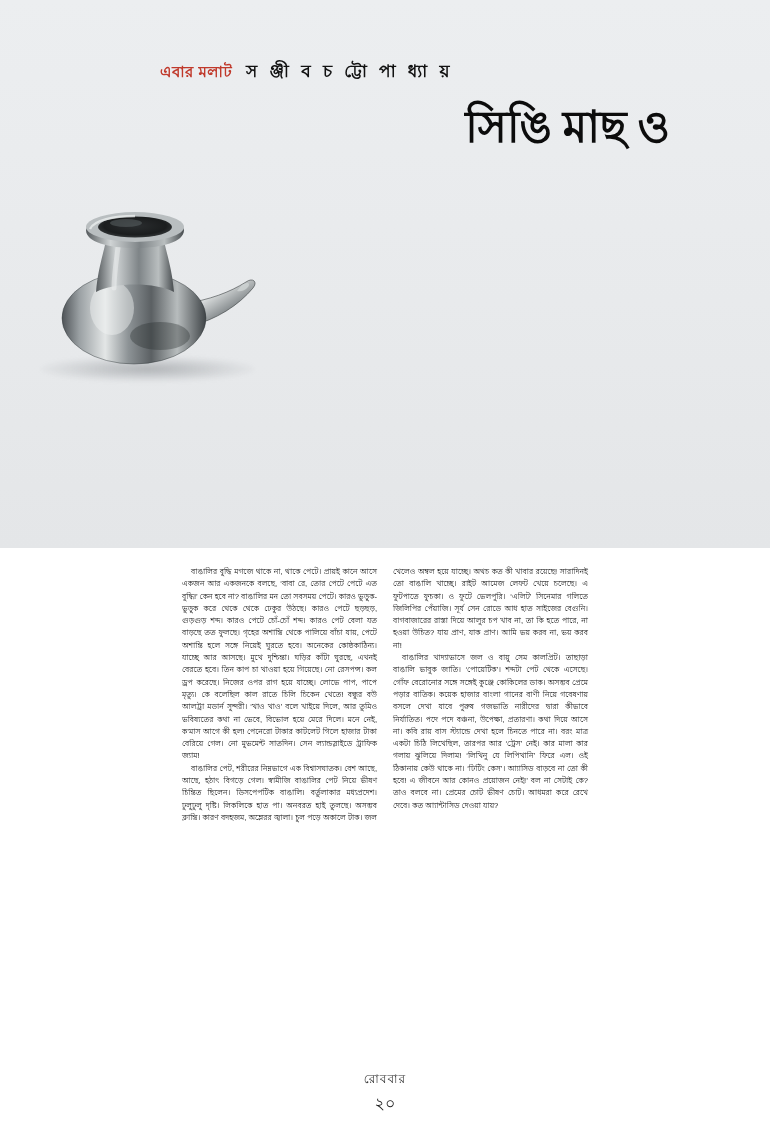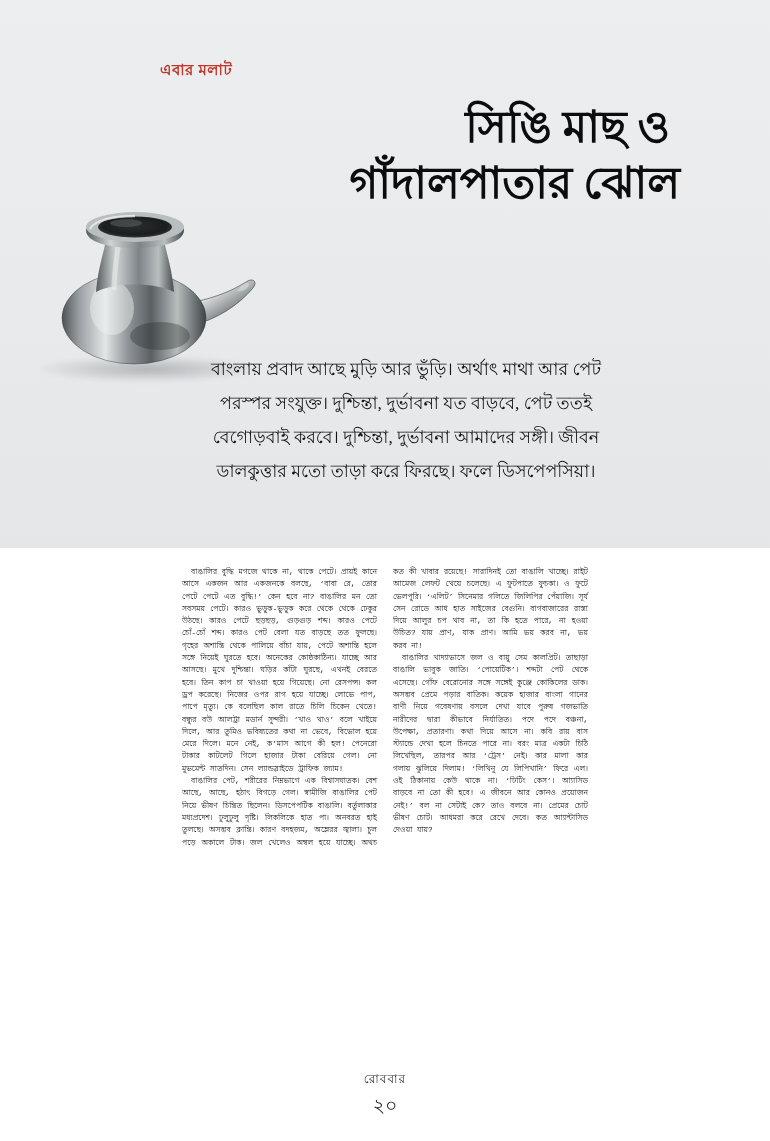--- a/index.html
+++ b/index.html
@@ -121,21 +121,21 @@
     position: absolute;
     left: 182px;
     top: 18px;
     width: 406px;
     column-count: 2;
     column-gap: 16px;
     text-align: justify;
     font-size: 7.6px;
     line-height: 1.62;
     color: #101010;
-    font-family: Liberation Mono, monospace;
+    font-family: Liberation Sans, sans-serif;
   }
   .columns p {
     margin: 0;
     text-indent: 9px;
   }
   .columns p:first-child { text-indent: 9px; }
 
   .folio {
     position: absolute;
     left: 0;
@@ -143,41 +143,41 @@
     width: 770px;
     text-align: center;
   }
   .folio-day {
     font-size: 12px;
     color: #333;
     letter-spacing: 1px;
     font-family: "Liberation Serif", serif;
   }
   .folio-num {
-    font-size: 19px;
+    font-size: 16px;
     color: #222;
     margin-top: 1px;
     font-family: "Liberation Serif", serif;
   }
 </style>
 </head>
 <body>
 
 <div class="page">
 
   <div class="hero">
     <div class="hero-inner">
 
       <div class="kicker-row">
         <span class="kicker-label">এবার মলাট</span>
+        <span class="author-name">স ঞ্জী ব  চ ট্টো পা ধ্যা য়</span>
       </div>
 
       <div class="headline">
         <span class="line1">সিঙি মাছ ও</span>
-        <span class="line2">গাঁদালপাতার ঝোল</span>
       </div>
 
       <div class="kettle-shadow"></div>
       <div class="kettle">
         <svg width="250" height="190" viewBox="0 0 250 190" xmlns="http://www.w3.org/2000/svg">
           <defs>
             <linearGradient id="bodyG" x1="0" y1="0" x2="1" y2="0">
               <stop offset="0%" stop-color="#4e5357"></stop>
               <stop offset="12%" stop-color="#9aa0a3"></stop>
               <stop offset="30%" stop-color="#e3e6e6"></stop>
@@ -218,21 +218,20 @@
           <path d="M84 52 C82 66 80 80 80 92" stroke="#f0f2f2" stroke-width="5" opacity="0.5" fill="none" stroke-linecap="round"></path>
 
           <path d="M52 34 C52 20 150 20 150 34 C150 46 128 52 101 52 C74 52 52 46 52 34 Z" fill="url(#neckG)"></path>
           <ellipse cx="101" cy="31" rx="49" ry="15" fill="#b9bec0"></ellipse>
           <ellipse cx="101" cy="31" rx="37" ry="10.5" fill="url(#mouthG)"></ellipse>
           <ellipse cx="92" cy="27" rx="16" ry="4" fill="#60676a" opacity="0.5"></ellipse>
           <path d="M56 33 C60 24 80 20 101 20" stroke="#eef0f0" stroke-width="2.4" fill="none" opacity="0.75"></path>
         </svg>
       </div>
 
-      <div class="standfirst">বাংলায় প্রবাদ আছে মুড়ি আর ভুঁড়ি। অর্থাৎ মাথা আর পেট পরস্পর সংযুক্ত। দুশ্চিন্তা, দুর্ভাবনা যত বাড়বে, পেট ততই বেগোড়বাই করবে। দুশ্চিন্তা, দুর্ভাবনা আমাদের সঙ্গী। জীবন ডালকুত্তার মতো তাড়া করে ফিরছে। ফলে ডিসপেপসিয়া।</div>
     </div>
   </div>
 
   <div class="body-area">
     <div class="columns">
       <p>বাঙালির বুদ্ধি মগজে থাকে না, থাকে পেটে। প্রায়ই কানে আসে একজন আর একজনকে বলছে, ‘বাবা রে, তোর পেটে পেটে এত বুদ্ধি!’ কেন হবে না? বাঙালির মন তো সবসময় পেটে। কারও ভুড়ুক-ভুড়ুক করে থেকে থেকে ঢেকুর উঠছে। কারও পেটে ছড়ছড়, গুড়গুড় শব্দ। কারও পেটে চোঁ-চোঁ শব্দ। কারও পেট বেলা যত বাড়ছে তত ফুলছে। গৃহের অশান্তি থেকে পালিয়ে বাঁচা যায়, পেটে অশান্তি হলে সঙ্গে নিয়েই ঘুরতে হবে। অনেকের কোষ্ঠকাঠিন্য। যাচ্ছে আর আসছে। মুখে দুশ্চিন্তা। ঘড়ির কাঁটা ঘুরছে, এখনই বেরতে হবে। তিন কাপ চা খাওয়া হয়ে গিয়েছে। নো রেসপন্স। কল ড্রপ করেছে। নিজের ওপর রাগ হয়ে যাচ্ছে। লোভে পাপ, পাপে মৃত্যু। কে বলেছিল কাল রাতে চিলি চিকেন খেতে! বন্ধুর বউ আলট্রা মডার্ন সুন্দরী। ‘খাও খাও’ বলে খাইয়ে দিলে, আর তুমিও ভবিষ্যতের কথা না ভেবে, বিভোল হয়ে মেরে দিলে। মনে নেই, ক’মাস আগে কী হল! পেনেরো টাকার কাটলেট গিলে হাজার টাকা বেরিয়ে গেল। নো মুভমেন্ট সাতদিন। সেন ল্যান্ডস্লাইডে ট্রাফিক জ্যাম!</p>
       <p>বাঙালির পেট, শরীরের নিম্নভাগে এক বিশ্বাসঘাতক। বেশ আছে, আছে, হঠাৎ বিগড়ে গেল। স্বামীজি বাঙালির পেট নিয়ে ভীষণ চিন্তিত ছিলেন। ডিসপেপটিক বাঙালি। বর্তুলাকার মধ্যপ্রদেশ। ঢুলুঢুলু দৃষ্টি। লিকলিকে হাত পা। অনবরত হাই তুলছে। অসম্ভব ক্লান্তি। কারণ বদহজম, অম্লেরর জ্বালা। চুল পড়ে অকালে টাক। জল খেলেও অম্বল হয়ে যাচ্ছে। অথচ কত কী খাবার রয়েছে! সারাদিনই তো বাঙালি খাচ্ছে। রাইট আমেজ লেফট খেয়ে চলেছে। এ ফুটপাতে ফুচকা। ও ফুটে ভেলপুরি। ‘এলিট’ সিনেমার গলিতে জিলিপির পেঁয়াজি। সূর্য সেন রোডে আধ হাত সাইজের বেগুনি। বাগবাজারের রাস্তা দিয়ে আলুর চপ খাব না, তা কি হতে পারে, না হওয়া উচিত? যায় প্রাণ, যাক প্রাণ। আমি ভয় করব না, ভয় করব না!</p>
       <p>বাঙালির খাদ্যাভাসে জল ও বায়ু সেম কালপ্রিট। তাছাড়া বাঙালি ভাবুক জাতি। ‘পোয়েটিক’। শব্দটা পেট থেকে এসেছে। গোঁফ বেরোনোর সঙ্গে সঙ্গেই কুঞ্জে কোকিলের ডাক। অসম্ভব প্রেমে পড়ার বাতিক। কয়েক হাজার বাংলা গানের বাণী নিয়ে গবেষণায় বসলে দেখা যাবে পুরুষ গজভাতি নারীদের দ্বারা কীভাবে নির্যাতিত। পদে পদে বঞ্চনা, উপেক্ষা, প্রতারণা। কথা দিয়ে আসে না। কবি রায় বাস স্ট্যান্ডে দেখা হলে চিনতে পারে না। বরং মাত্র একটা চিঠি লিখেছিল, তারপর আর ‘ট্রেস’ নেই। কার মালা কার গলায় ঝুলিয়ে দিলাম! ‘লিখিনু যে লিপিখানি’ ফিরে এল। ওই ঠিকানায় কেউ থাকে না। ‘ঢিটিং কেস’। আ্যাসিড বাড়বে না তো কী হবে! এ জীবনে আর কোনও প্রয়োজন নেই!’ বল না সেটাই কে? তাও বলবে না। প্রেমের চোট ভীষণ চোট। আধমরা করে রেখে দেবে। কত আ্যান্টাসিড দেওয়া যায়?</p>
     </div>
   </div>

